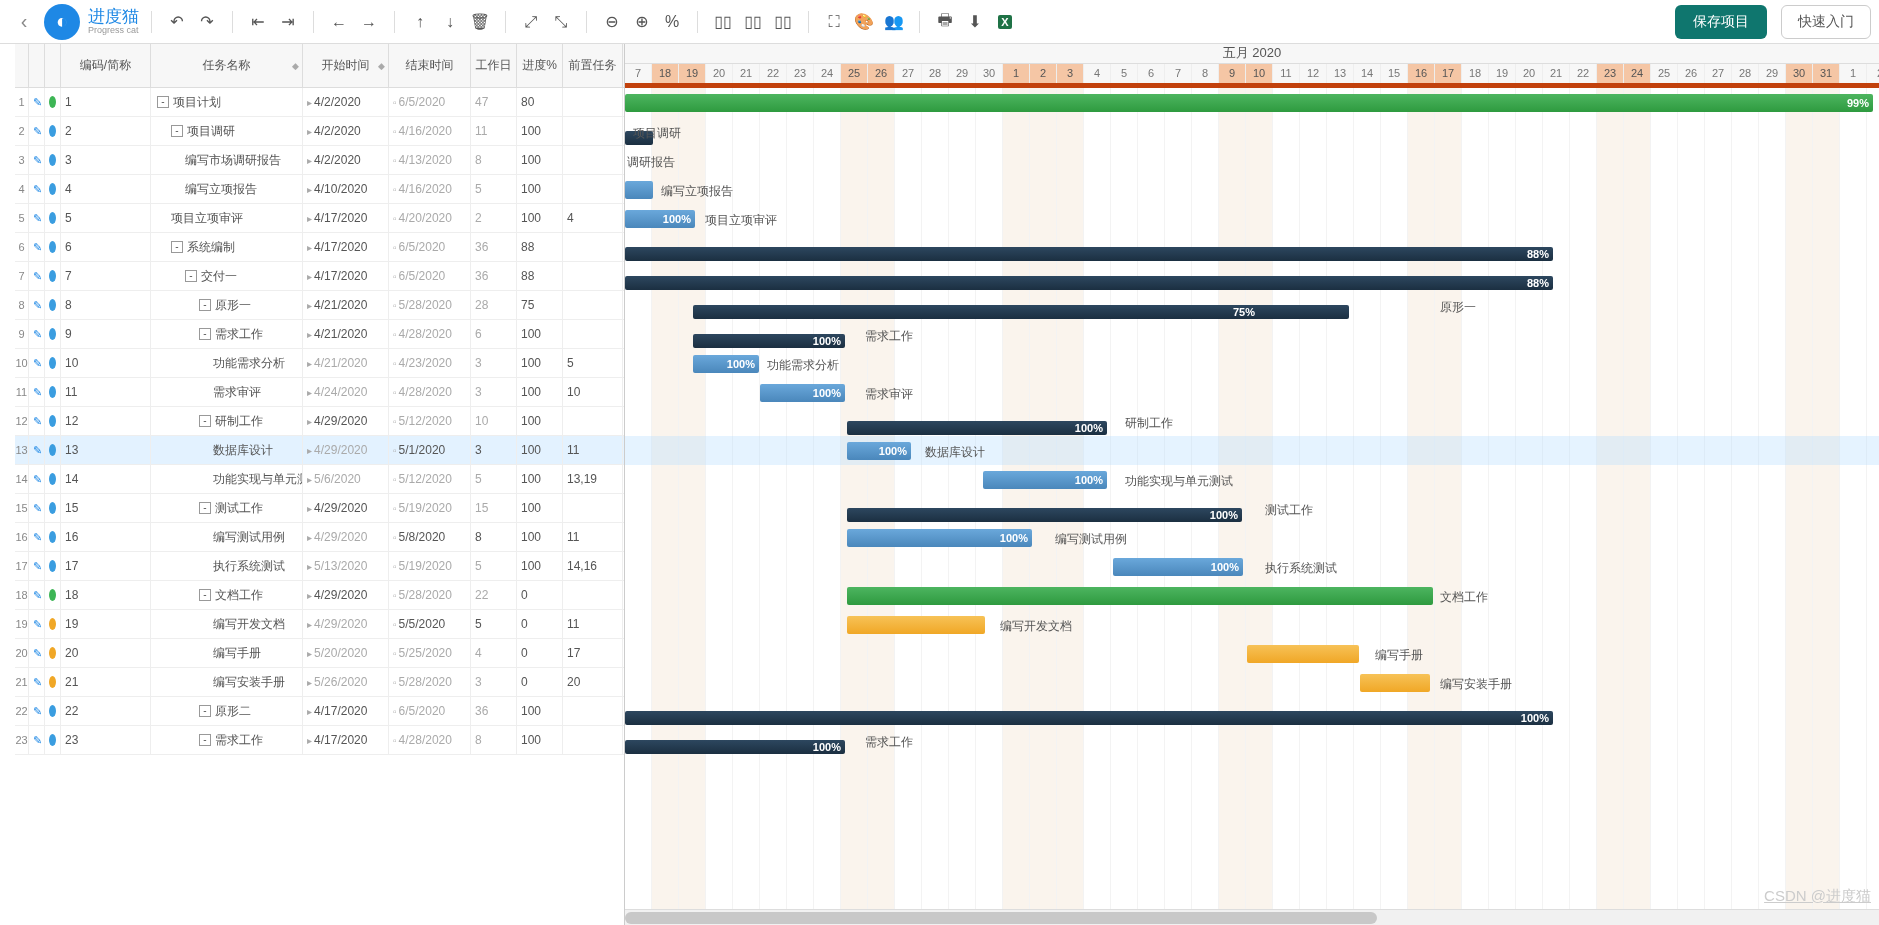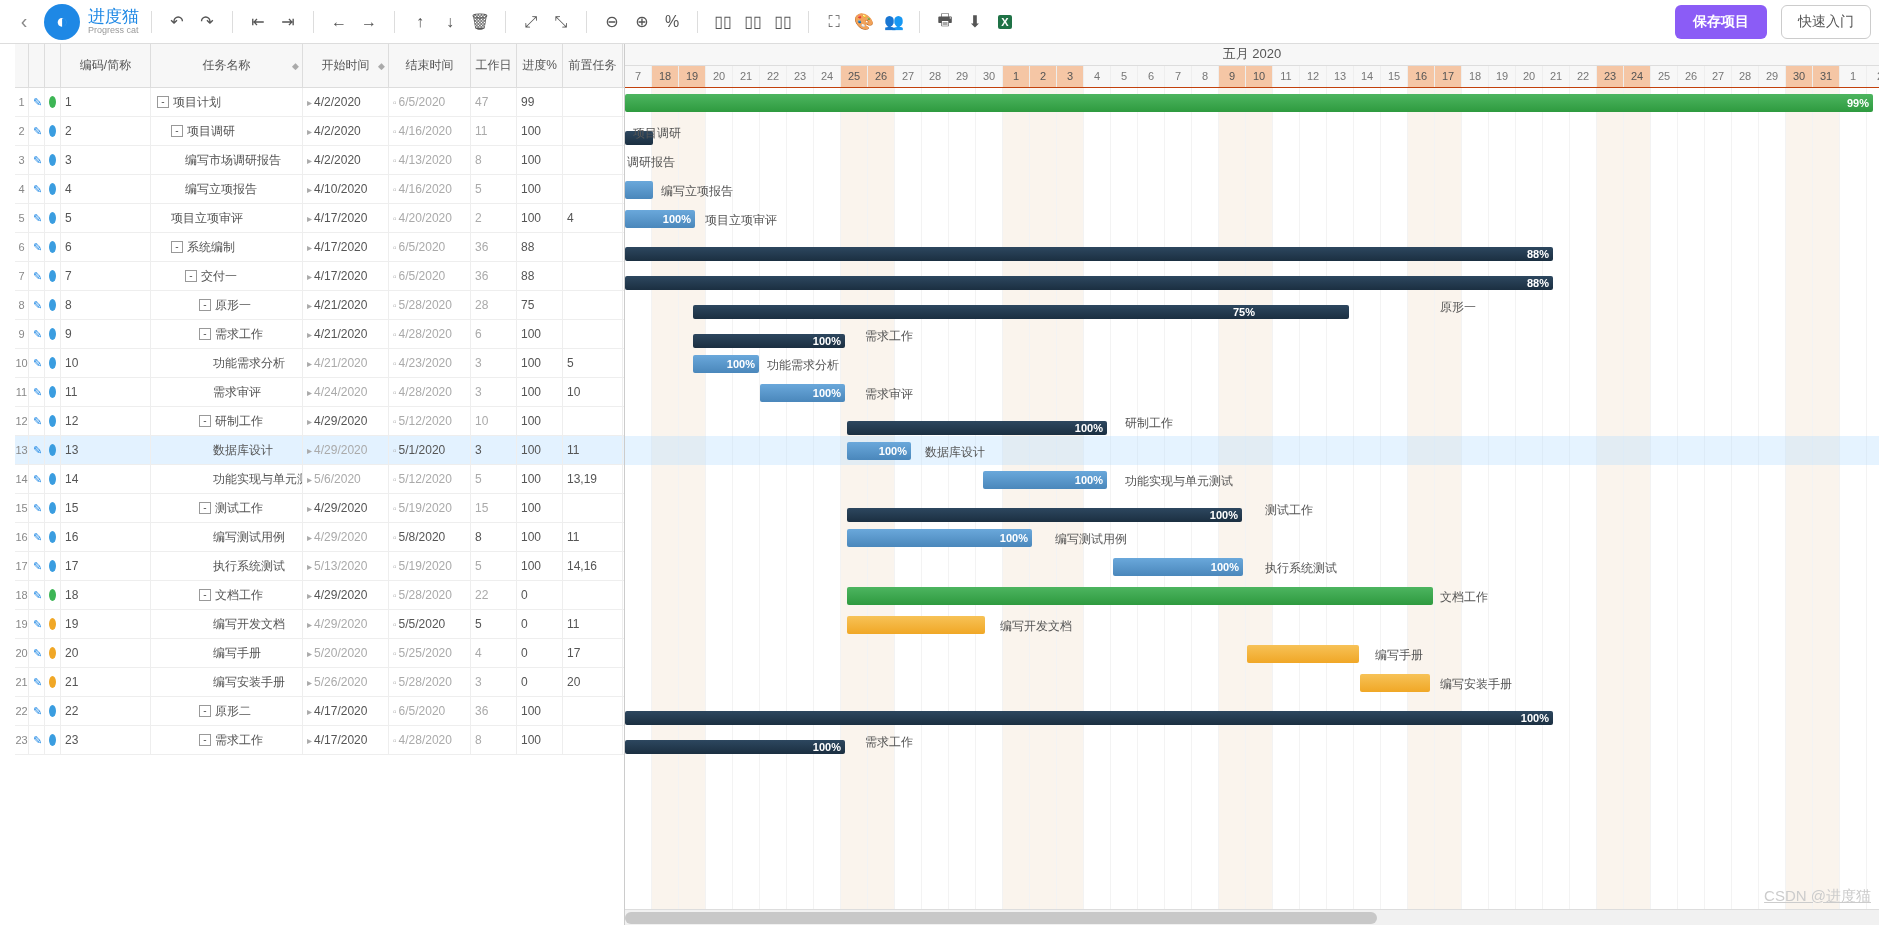--- a/index.html
+++ b/index.html
@@ -8,21 +8,21 @@
 
 
 .toolbar { height: 44px; display: flex; align-items: center; padding: 4px 8px; border-bottom: 1px solid #ddd; gap: 4px; }
 .back-btn { width: 32px; height: 32px; display: flex; align-items: center; justify-content: center; font-size: 20px; color: #888; cursor: pointer; }
 .logo { width: 36px; height: 36px; background: #1e88e5; border-radius: 50%; display: flex; align-items: center; justify-content: center; color: #fff; font-size: 20px; margin-right: 4px; }
 .logo-text { color: #1e88e5; font-size: 17px; line-height: 1; }
 .logo-sub { color: #999; font-size: 9px; }
 .tb-sep { width: 1px; height: 22px; background: #ddd; margin: 0 8px; }
 .tb-icon { width: 26px; height: 26px; display: flex; align-items: center; justify-content: center; cursor: pointer; color: #555; font-size: 16px; border-radius: 3px; }
 .spacer { flex: 1; }
-.save-btn { background: #8b5cf6; color: #fff; padding: 8px 18px; border-radius: 6px; font-size: 14px; font-weight: bold; cursor: pointer; }
+.save-btn { background: #0f766e; color: #fff; padding: 8px 18px; border-radius: 6px; font-size: 14px; font-weight: normal; cursor: pointer; }
 .quick-btn { border: 1px solid #ccc; padding: 7px 16px; border-radius: 6px; font-size: 14px; color: #555; cursor: pointer; margin-left: 10px; }
 
 
 .main { flex: 1; display: flex; min-height: 0; margin-left: 15px; }
 
 
 .grid { width: 610px; display: flex; flex-direction: column; border-right: 1px solid #ccc; }
 .grid-head { display: flex; height: 44px; background: #f7f7f7; border-bottom: 1px solid #ddd; }
 .gh-cell { border-right: 1px solid #ddd; display: flex; align-items: center; justify-content: center; color: #555; font-size: 12px; position: relative; }
 .gh-sort { position: absolute; right: 3px; color: #aaa; font-size: 9px; }
@@ -43,21 +43,21 @@
 .g-cell.idx { justify-content: center; color: #888; font-size: 11px; }
 .g-cell.edit::before { content: "✎"; color: #1e88e5; font-size: 11px; }
 .dot { width: 12px; height: 12px; border-radius: 50%; }
 .tree-toggle { width: 12px; height: 12px; border: 1px solid #999; display: inline-flex; align-items: center; justify-content: center; font-size: 10px; line-height: 1; margin-right: 4px; background: #fff; cursor: pointer; }
 .lock::before { content: "▸"; color: #aaa; font-size: 10px; margin-right: 2px; }
 .cal::before { content: "▫"; color: #aaa; font-size: 10px; margin-right: 2px; }
 .grey { color: #aaa; }
 
 
 .gantt { flex: 1; display: flex; flex-direction: column; overflow: hidden; position: relative; }
-.gantt-head { height: 44px; display: flex; flex-direction: column; background: #f7f7f7; border-bottom: 1px solid #c2410c; }
+.gantt-head { height: 44px; display: flex; flex-direction: column; background: #f7f7f7; border-bottom: 5px solid #c2410c; }
 .month-row { height: 22px; display: flex; align-items: center; justify-content: center; border-bottom: 1px solid #ddd; color: #555; font-size: 13px; }
 .day-row { height: 22px; display: flex; }
 .day-cell { flex: 0 0 27px; border-right: 1px solid #eee; display: flex; align-items: center; justify-content: center; font-size: 11px; color: #777; }
 .day-cell.wk { background: #f5c6a5; color: #555; }
 .gantt-body { flex: 1; position: relative; overflow: hidden; }
 .gantt-grid { position: absolute; inset: 0; display: flex; pointer-events: none; }
 .gcol { flex: 0 0 27px; border-right: 1px solid #f3f3f3; }
 .gcol.wk { background: #faf4ed; }
 .gantt-rows { position: relative; }
 .gt-row { height: 29px; position: relative; }
@@ -160,21 +160,21 @@
             <div class="g-cell idx c-idx">1</div>
             <div class="g-cell edit c-edit"></div>
             <div class="g-cell c-dot">
               <span class="dot" style="background:#3db555"></span>
             </div>
             <div class="g-cell c-code">1</div>
             <div class="g-cell c-name" style="padding-left:6px"><span class="tree-toggle">-</span>项目计划</div>
             <div class="g-cell c-start "><span class="lock"></span>4/2/2020</div>
             <div class="g-cell c-end grey"><span class="cal"></span>6/5/2020</div>
             <div class="g-cell c-days grey">47</div>
-            <div class="g-cell c-prog">99</div>
+            <div class="g-cell c-prog">80</div>
             <div class="g-cell c-dep"></div>
           </div>
           <div class="g-row">
             <div class="g-cell idx c-idx">2</div>
             <div class="g-cell edit c-edit"></div>
             <div class="g-cell c-dot">
               <span class="dot" style="background:#3a9de0"></span>
             </div>
             <div class="g-cell c-code">2</div>
             <div class="g-cell c-name" style="padding-left:20px"><span class="tree-toggle">-</span>项目调研</div>

